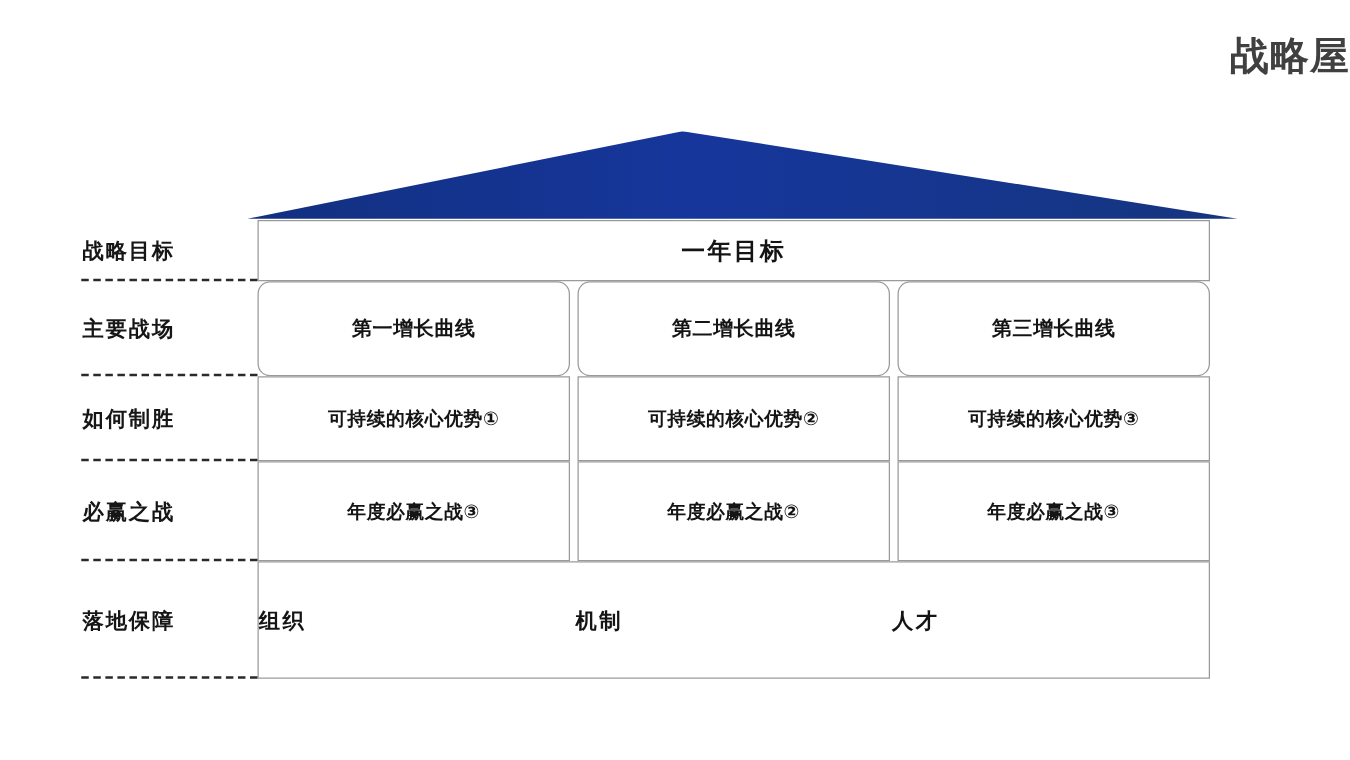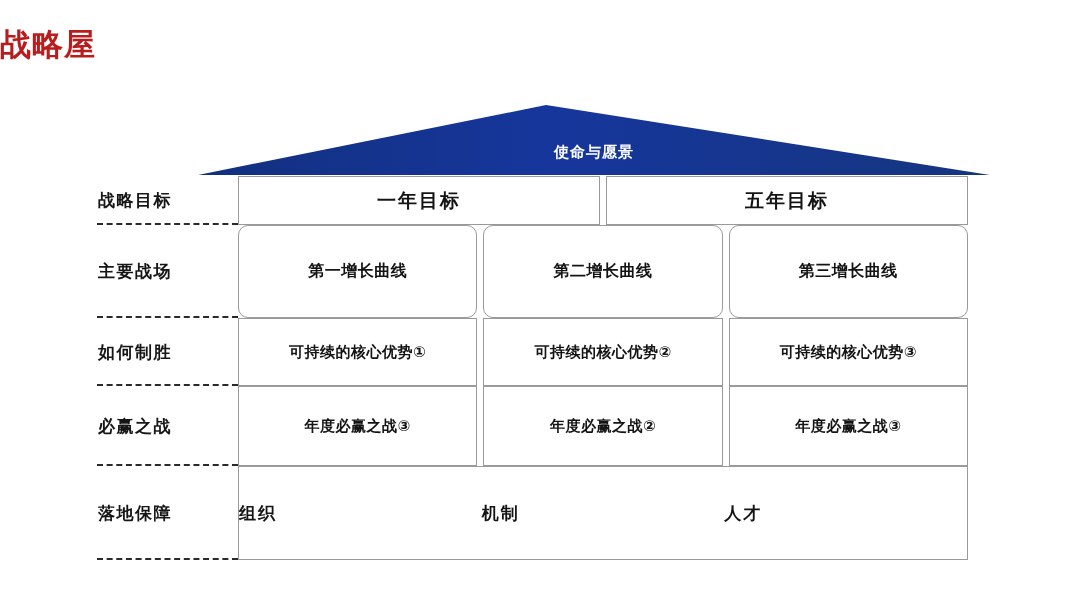--- a/index.html
+++ b/index.html
@@ -17,24 +17,24 @@
     position: absolute;
     inset: 0;
   }
 
   
   .page-title {
     position: absolute;
     top: 24px;
     left: 0;
     width: 1080px;
-    text-align: left;
+    text-align: right;
     font-size: 31px;
     font-weight: bold;
-    color: #b91c1c;
+    color: #404040;
     letter-spacing: 1px;
   }
 
   
   .roof-wrap {
     position: absolute;
     left: 198px;
     top: 105px;
     width: 792px;
     height: 72px;
@@ -52,21 +52,20 @@
     letter-spacing: 1px;
     pointer-events: none;
   }
 
   
   .house-body {
     position: absolute;
     left: 0;
     top: 176px;
     width: 1080px;
-    padding-left: 32px;
   }
 
   .row {
     position: relative;
     display: flex;
     align-items: stretch;
   }
 
   .row-label-cell {
     width: 206px;
@@ -113,21 +112,21 @@
     font-weight: bold;
     color: #141414;
     letter-spacing: 0.5px;
     text-align: center;
   }
 
   
   .row-goals        { height: 49px; }
   .row-goals .cell  { font-size: 19px; letter-spacing: 2px; }
 
-  .row-battlefield      { height: 93px; }
+  .row-battlefield      { height: 76px; }
   .row-battlefield .cell{ font-size: 16px; border-radius: 10px; }
 
   .row-win          { height: 68px; }
   .row-mustwin      { height: 80px; }
   .row-support      { height: 94px; }
 
   
   .wide-cell {
     flex: 1 1 auto;
     border: 1px solid #9a9a9a;
@@ -155,33 +154,31 @@
     <svg class="roof-svg" viewBox="0 0 792 72" preserveAspectRatio="none">
       <defs>
         <linearGradient id="roofGrad" x1="0" y1="0" x2="1" y2="0">
           <stop offset="0%" stop-color="#12307F"></stop>
           <stop offset="45%" stop-color="#16369C"></stop>
           <stop offset="100%" stop-color="#15357F"></stop>
         </linearGradient>
       </defs>
       <polygon points="0,70 348,0 792,70" fill="url(#roofGrad)"></polygon>
     </svg>
-    <div class="roof-label">使命与愿景</div>
   </div>
 
   <div class="house-body">
 
     <div class="row row-goals">
       <div class="row-label-cell">
         <span class="row-label">战略目标</span>
         <span class="row-divider"></span>
       </div>
       <div class="cells">
         <div class="cell">一年目标</div>
-        <div class="cell">五年目标</div>
       </div>
     </div>
 
     <div class="row row-battlefield">
       <div class="row-label-cell">
         <span class="row-label">主要战场</span>
         <span class="row-divider"></span>
       </div>
       <div class="cells">
         <div class="cell">第一增长曲线</div>

